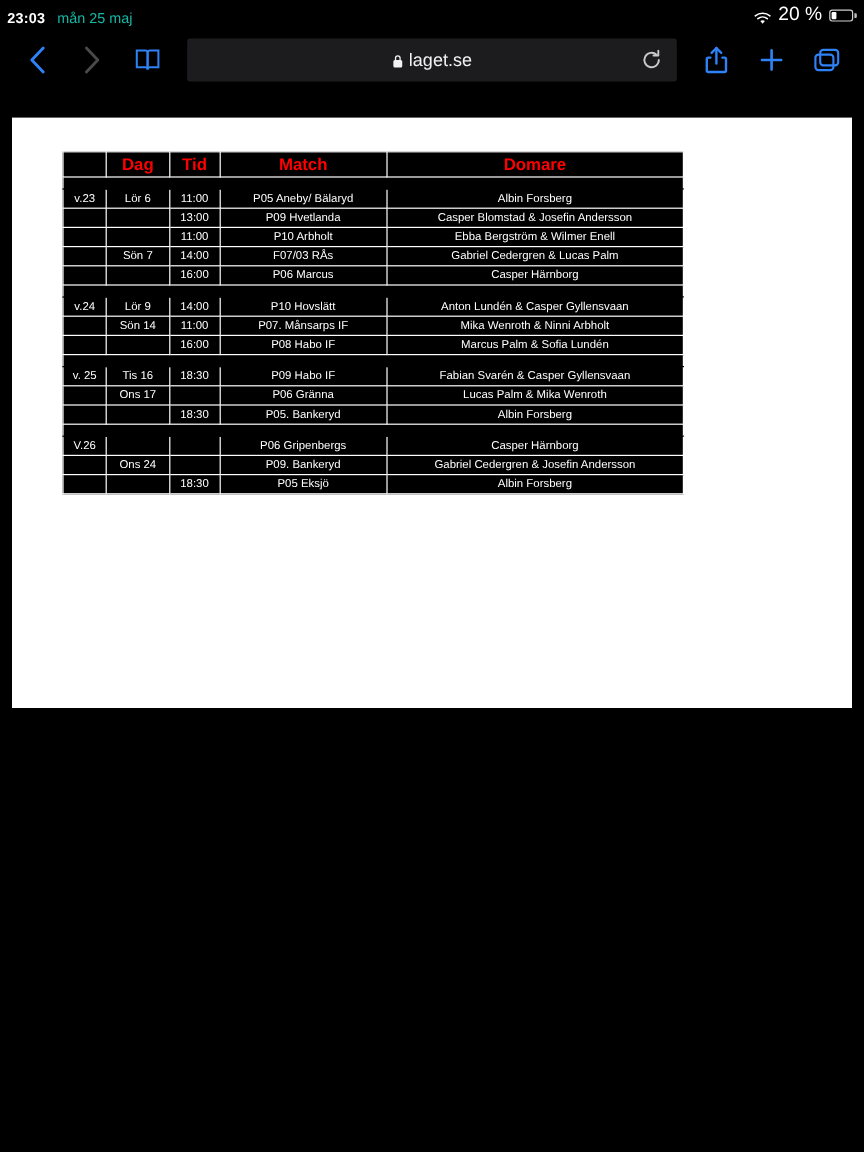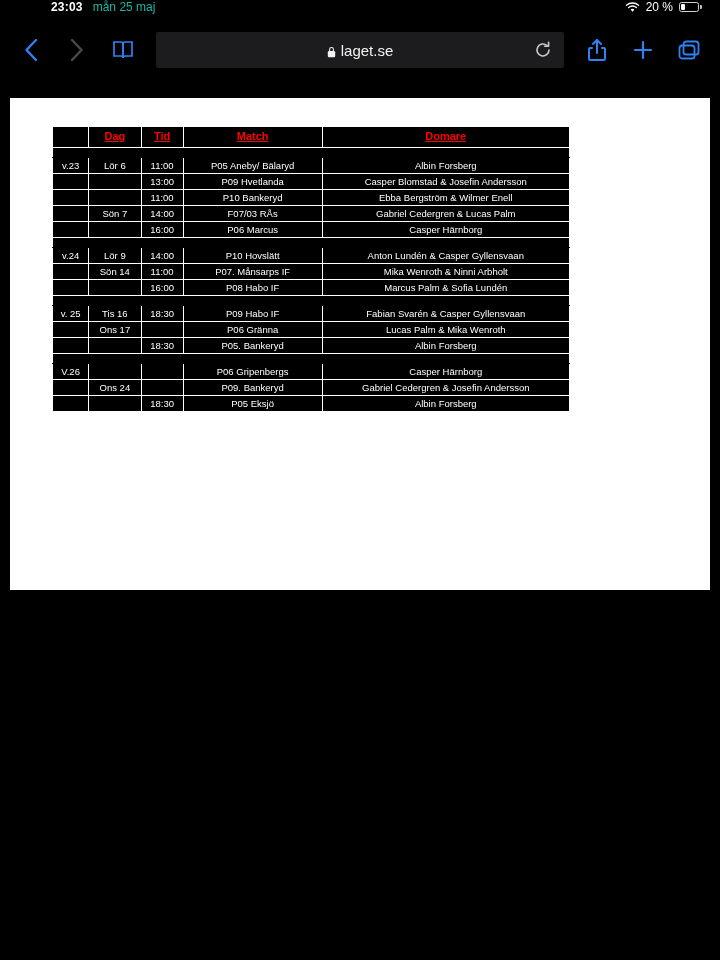--- a/index.html
+++ b/index.html
@@ -12,40 +12,39 @@
     height: 960px;
     font-family: "Liberation Sans", sans-serif;
     color: #fff;
     overflow: hidden;
   }
 
   
   .status-bar {
     height: 22px;
     display: flex;
-    align-items: flex-start;
+    align-items: flex-end;
     justify-content: space-between;
-    padding: 0 18px;
+    padding: 0 6px;
     font-size: 12px;
     color: #fff;
     background: #000;
-    margin-left: 33px;
   }
   .status-left {
     display: flex;
     align-items: center;
     gap: 10px;
   }
   .status-time { font-weight: 600; letter-spacing: .2px; }
   .status-date { font-weight: 400; color: #14b8a6; }
   .status-right {
     display: flex;
     align-items: center;
     gap: 6px;
-    font-size: 12px;
+    font-size: 16px;
   }
   .wifi-icon { display: inline-block; width: 15px; height: 11px; }
   .battery {
     display: inline-flex;
     align-items: center;
     gap: 1px;
   }
   .battery-body {
     width: 20px;
     height: 10px;
@@ -152,23 +151,22 @@
     text-align: center;
     vertical-align: middle;
     font-weight: 400;
     line-height: 1.05;
     overflow: hidden;
     white-space: nowrap;
   }
   table.sched th {
     color: #ff0000;
     font-weight: 700;
-    font-size: 11px;
+    font-size: 14px;
     height: 20px;
-    text-decoration: underline;
   }
   .col-week { width: 36px; }
   .col-day  { width: 52px; }
   .col-time { width: 42px; }
   .col-match{ width: 138px; }
   .col-ref  { width: 246px; }
 
   tr.spacer td {
     height: 9px;
     border-left: 1px solid #fff;
@@ -297,21 +295,21 @@
             <td></td>
             <td></td>
             <td>13:00</td>
             <td>P09   Hvetlanda</td>
             <td>Casper Blomstad &amp; Josefin Andersson</td>
           </tr>
           <tr>
             <td></td>
             <td></td>
             <td>11:00</td>
-            <td>P10    Bankeryd</td>
+            <td>P10    Arbholt</td>
             <td>Ebba Bergström &amp; Wilmer Enell</td>
           </tr>
           <tr>
             <td></td>
             <td>Sön 7</td>
             <td>14:00</td>
             <td>F07/03 RÅs</td>
             <td>Gabriel Cedergren &amp; Lucas Palm</td>
           </tr>
           <tr>

